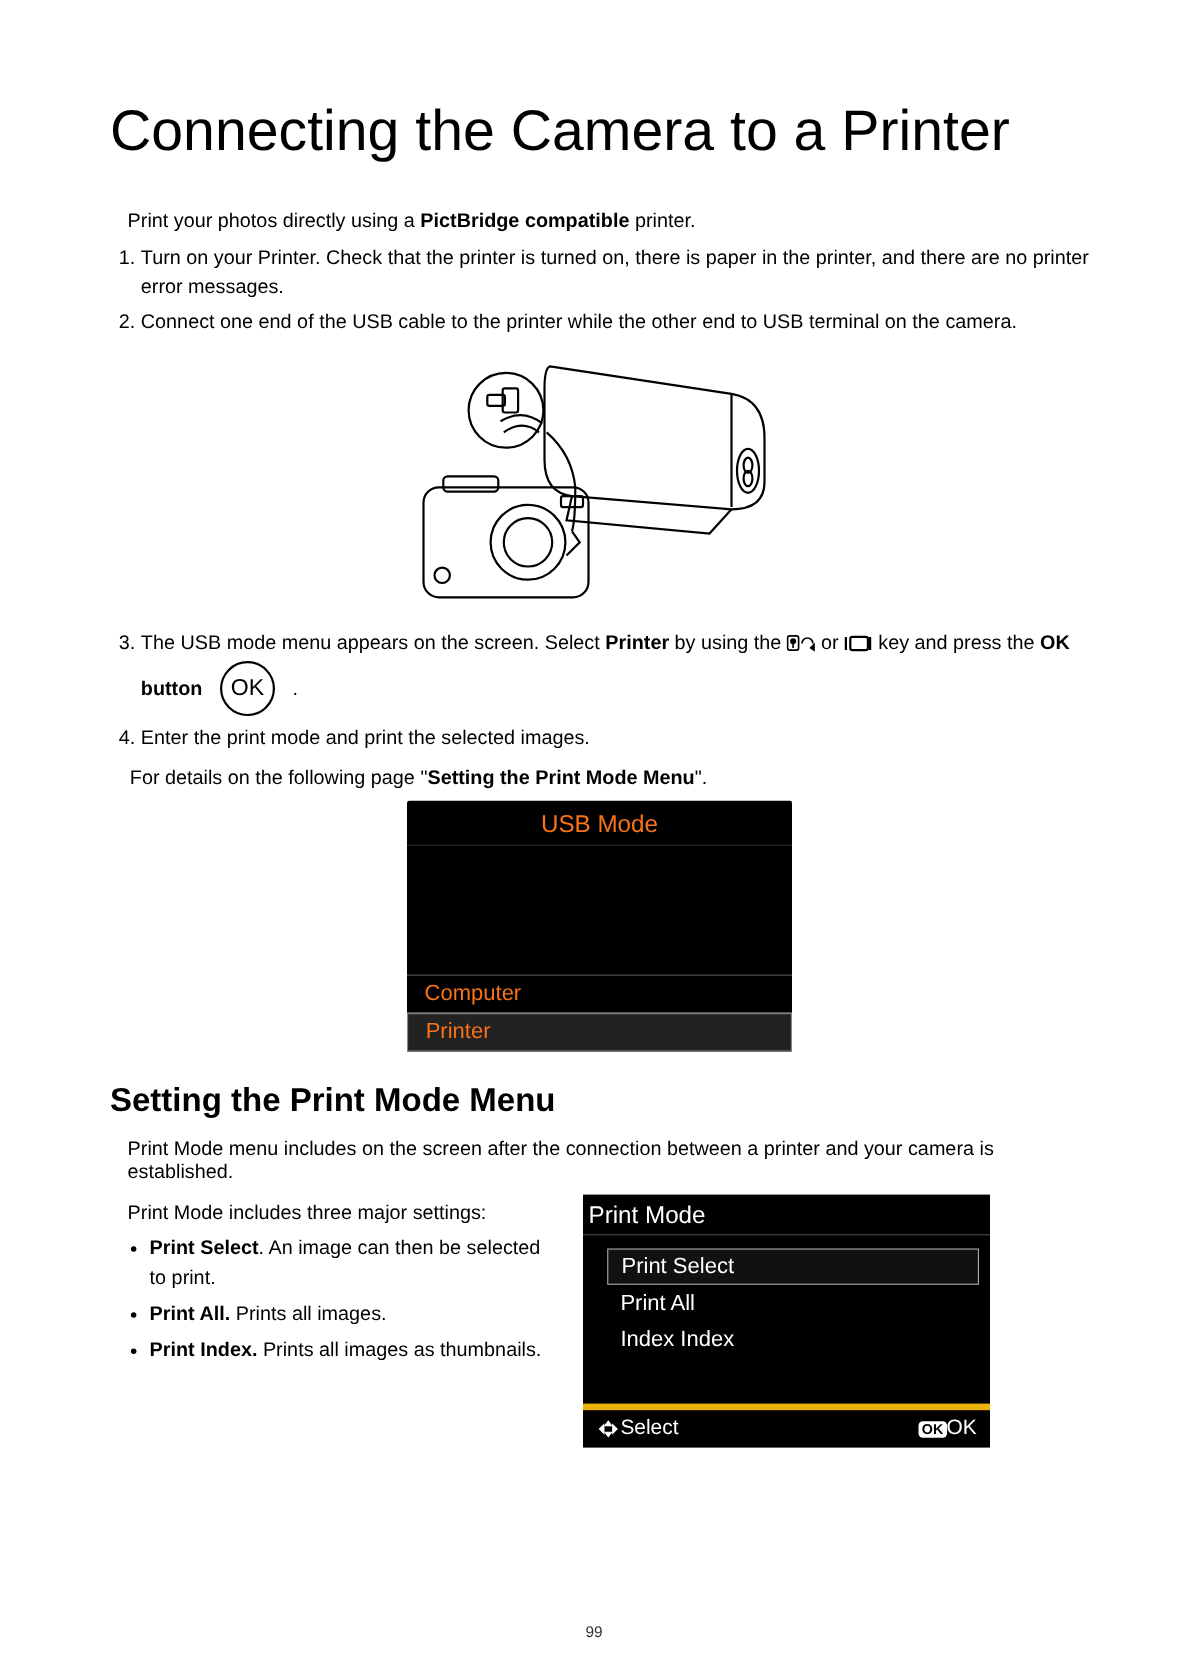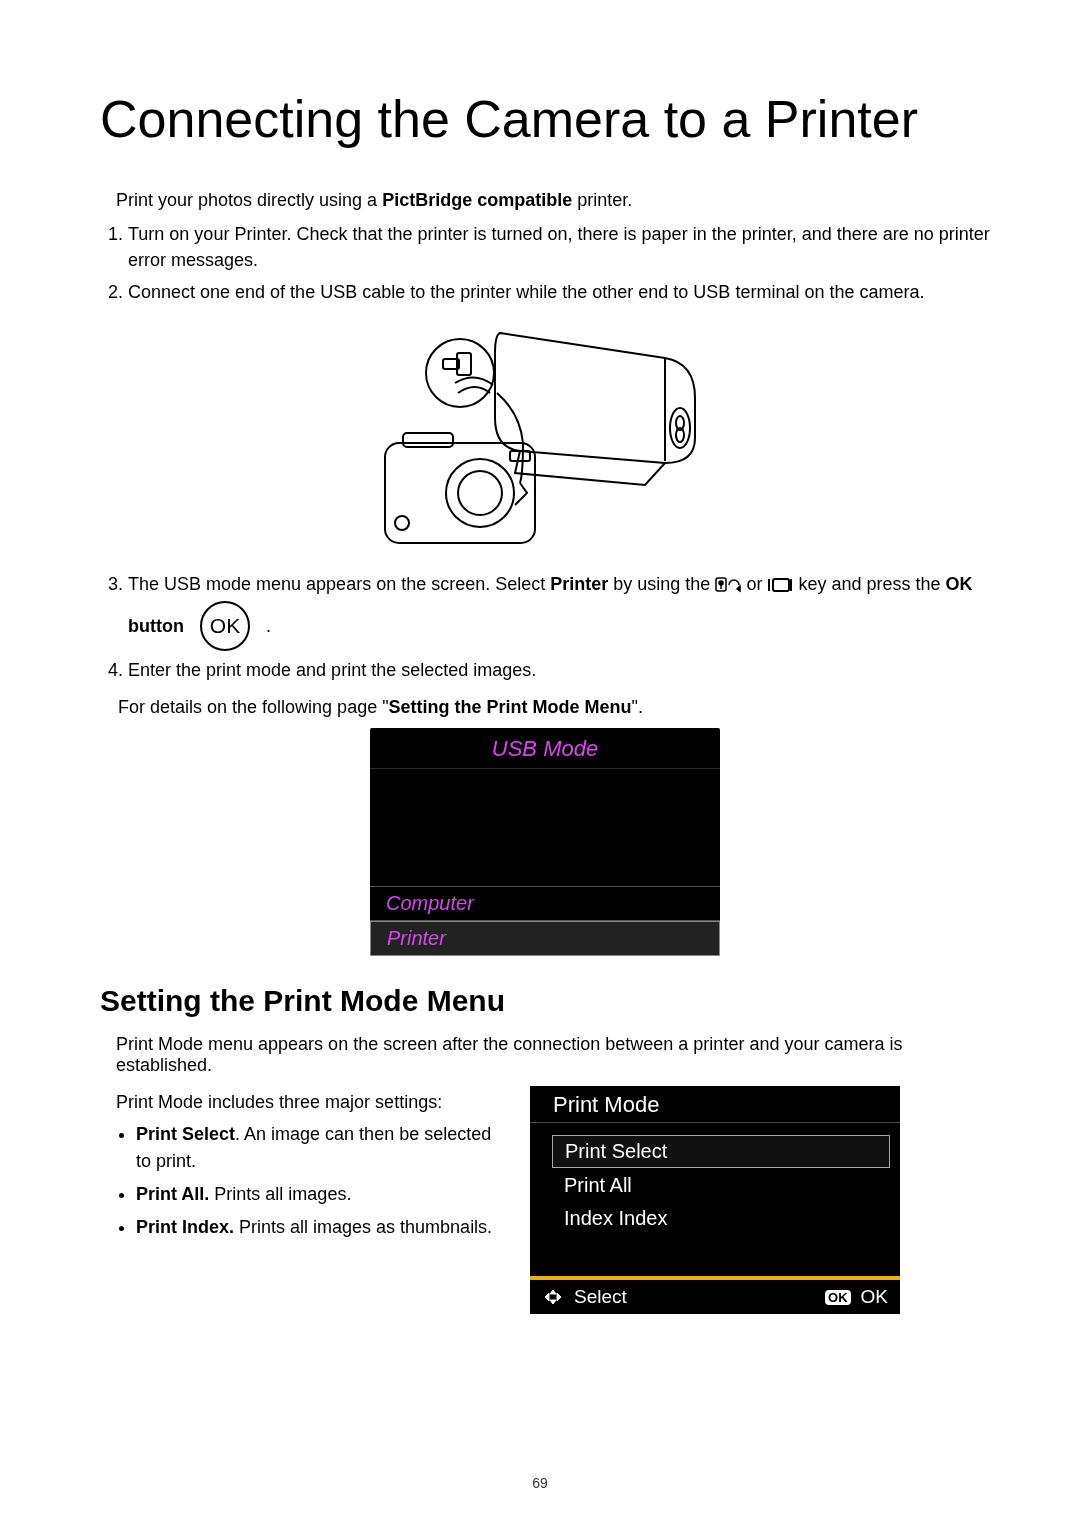--- a/index.html
+++ b/index.html
@@ -41,26 +41,25 @@
 
   
   .printer-illustration{
     margin:18px auto 18px auto;
     width:360px;height:230px;
     display:block;
   }
 
   
   .screen{
-    background:#000;color:#d946ef;
+    background:#000;color:#f97316;
     width:350px;margin:10px auto 10px auto;
     border-radius:2px;
     box-sizing:border-box;
     font-family:Arial,Helvetica,sans-serif;
-    font-style:italic;
   }
   .screen .title{
     text-align:center;font-size:22px;
     padding:8px 0 6px 0;
     border-bottom:1px solid #2b2b2b;
   }
   .screen .body{
     min-height:117px;
   }
   .screen .menu-item{
@@ -69,30 +68,30 @@
   }
   .screen .menu-item.selected{border:1px solid #888;background:#222}
 
   
   .print-screen{
     background:#000;color:#fff;width:370px;
     margin-left:auto;margin-right:90px;
     font-family:Arial,Helvetica,sans-serif;
   }
   .print-screen .head{
-    font-size:22px;padding:6px 12px 4px 23px;border-bottom:1px solid #494949;
+    font-size:22px;padding:6px 12px 4px 5px;border-bottom:1px solid #494949;
   }
   .print-screen .area{padding:10px 10px 40px 22px}
   .print-screen .opt{
     padding:4px 12px;font-size:20px;margin:2px 0;
   }
   .print-screen .opt.selected{border:1px solid #aaa;background:#111}
   .print-screen .foot{
-    display:flex;align-items:center;gap:10px;
-    border-top:4px solid #eab308;padding:6px 12px;font-size:19px;
+    display:flex;align-items:center;gap:0;
+    border-top:6px solid #eab308;padding:6px 12px;font-size:19px;
   }
   .print-screen .foot .grow{flex:1}
   .nav-icon{display:inline-flex;align-items:center;gap:2px;font-size:18px}
   .ok-badge{
     display:inline-flex;align-items:center;justify-content:center;
     background:#fff;color:#000;font-weight:700;font-size:13px;
     border-radius:4px;padding:1px 3px;line-height:1;
   }
 
   
@@ -184,21 +183,21 @@
 
 <div class="screen">
   <div class="title">USB Mode</div>
   <div class="body"></div>
   <div class="menu-item">Computer</div>
   <div class="menu-item selected">Printer</div>
 </div>
 
 <h2>Setting the Print Mode Menu</h2>
 
-<p class="lead" style="margin-left:16px">Print Mode menu appears on the screen after the connection between a printer and your camera is established.</p>
+<p class="lead" style="margin-left:16px">Print Mode menu includes on the screen after the connection between a printer and your camera is established.</p>
 
 <div class="row">
   <div class="bullets">
     <p style="margin:6px 0 0 16px;font-size:18px">Print Mode includes three major settings:</p>
     <ul class="blist">
       <li><span class="bold">Print Select</span><span>. An image can then be selected to print.</span></li>
       <li><span class="bold">Print All.</span><span> Prints all images.</span></li>
       <li><span class="bold">Print Index.</span><span> Prints all images as thumbnails.</span></li>
     </ul>
   </div>
@@ -220,13 +219,13 @@
         </svg>
       </span>
       <span>Select</span>
       <span class="grow"></span>
       <span class="ok-badge">OK</span>
       <span>OK</span>
     </div>
   </div>
 </div>
 
-<div class="pagenum">69</div>
+<div class="pagenum">99</div>
 
 </body></html>

